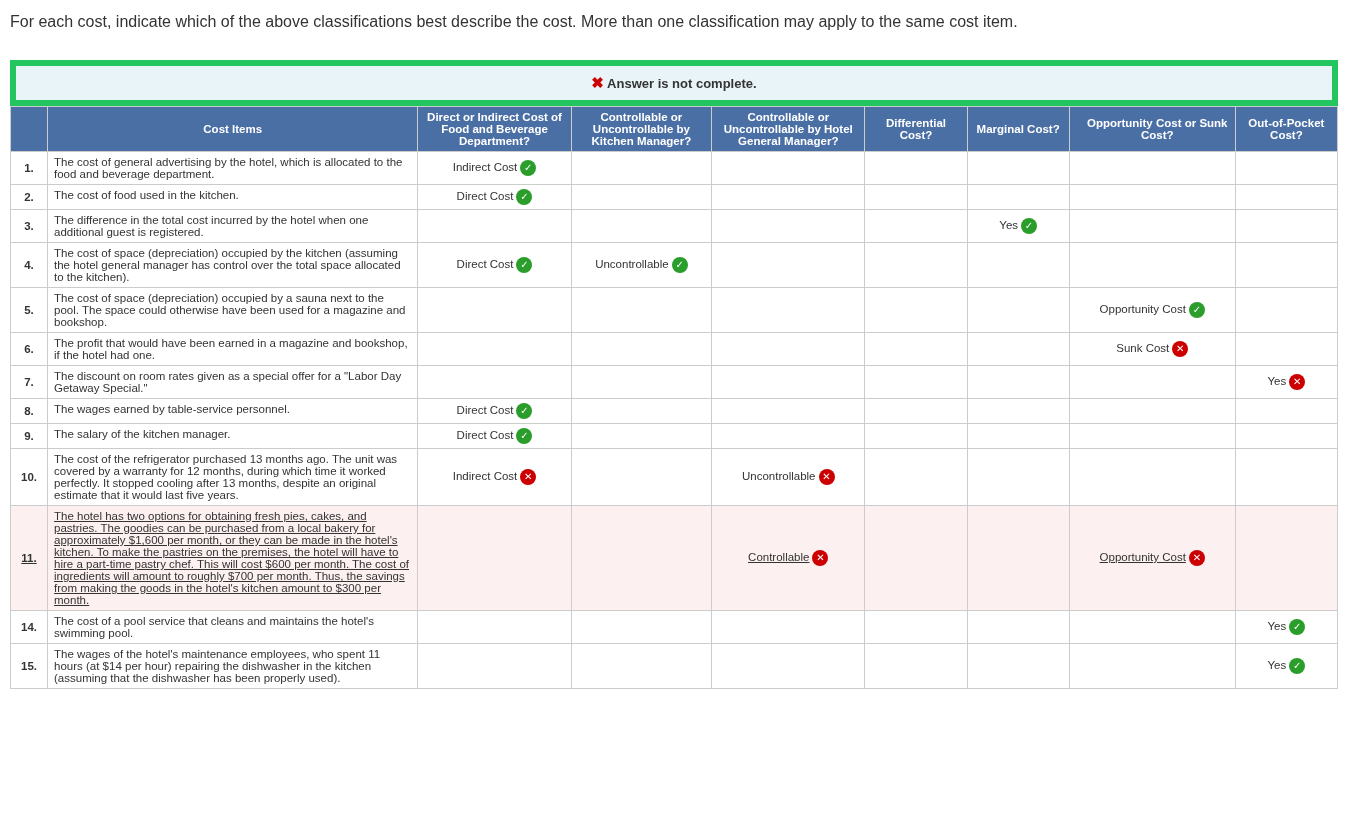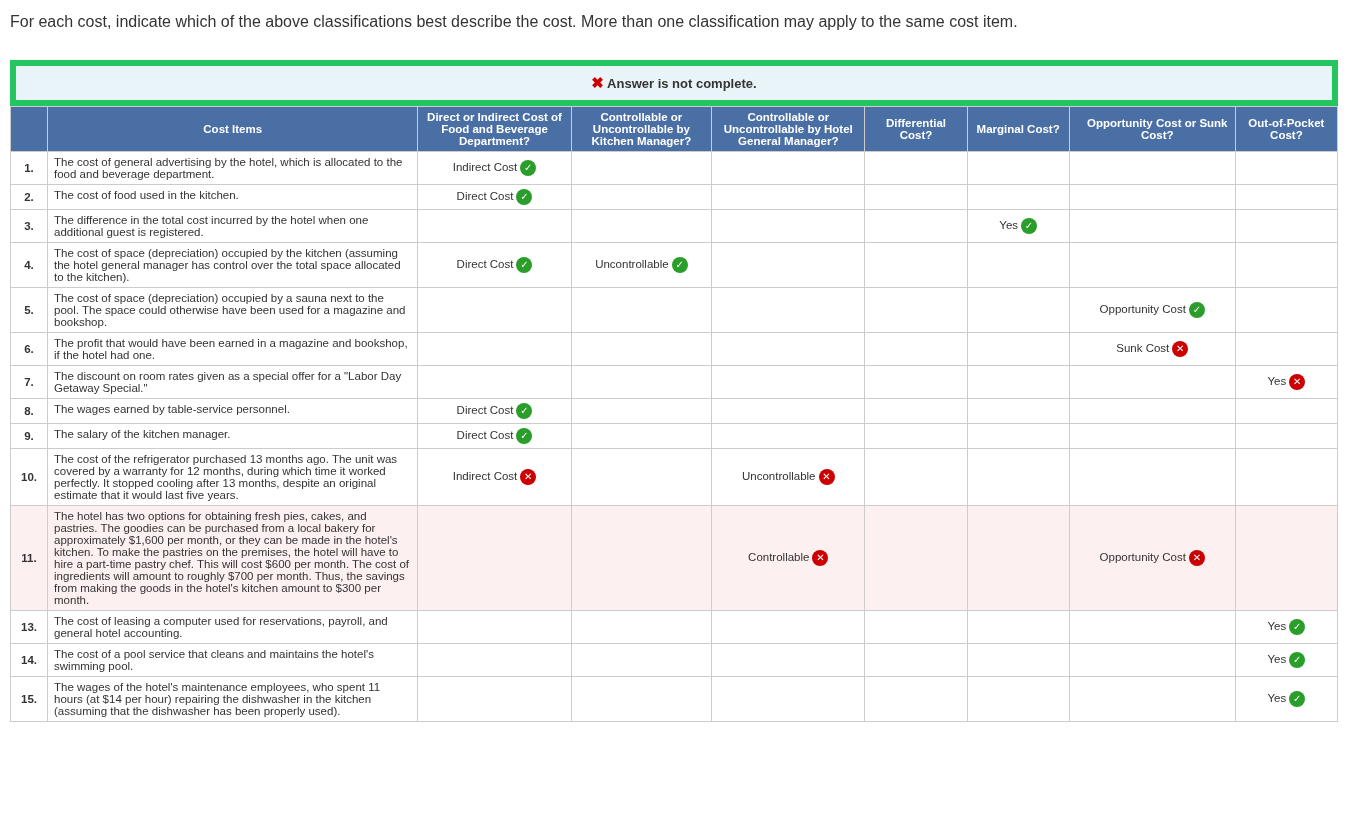--- a/index.html
+++ b/index.html
@@ -62,21 +62,21 @@
       color: #fff;
       background: #cc0000;
       border-radius: 50%;
       width: 16px;
       height: 16px;
       line-height: 16px;
       text-align: center;
       font-size: 10px;
       margin-left: 3px;
     }
-    .row-highlight td { background: #fdf0f0; }
+    .row-highlight td { background: #fdf0f0; text-decoration: underline; }
     .num-col { width: 28px; }
     .direct-col { width: 120px; }
     .ctrl-kitchen-col { width: 110px; }
     .ctrl-hotel-col { width: 120px; }
     .diff-col { width: 80px; margin-top: 12px; }
     .marginal-col { width: 80px; }
     .opportunity-col { width: 130px; padding-left: 16px; }
     .outofpocket-col { width: 80px; margin-top: 34px; }
   </style>
 </head>
@@ -223,31 +223,20 @@
     <td class="cost-desc-cell">The hotel has two options for obtaining fresh pies, cakes, and pastries. The goodies can be purchased from a local bakery for approximately $1,600 per month, or they can be made in the hotel's kitchen. To make the pastries on the premises, the hotel will have to hire a part-time pastry chef. This will cost $600 per month. The cost of ingredients will amount to roughly $700 per month. Thus, the savings from making the goods in the hotel's kitchen amount to $300 per month.</td>
     <td class="answer-cell"></td>
     <td class="answer-cell"></td>
     <td class="answer-cell">Controllable<span class="x-red">✕</span></td>
     <td class="answer-cell"></td>
     <td class="answer-cell"></td>
     <td class="answer-cell">Opportunity Cost<span class="x-red">✕</span></td>
     <td class="answer-cell"></td>
   </tr>
       <tr>
-    <td>13.</td>
-    <td class="cost-desc-cell">The cost of leasing a computer used for reservations, payroll, and general hotel accounting.</td>
-    <td class="answer-cell"></td>
-    <td class="answer-cell"></td>
-    <td class="answer-cell"></td>
-    <td class="answer-cell"></td>
-    <td class="answer-cell"></td>
-    <td class="answer-cell"></td>
-    <td class="answer-cell">Yes<span class="check-green">✓</span></td>
-  </tr>
-      <tr>
     <td>14.</td>
     <td class="cost-desc-cell">The cost of a pool service that cleans and maintains the hotel's swimming pool.</td>
     <td class="answer-cell"></td>
     <td class="answer-cell"></td>
     <td class="answer-cell"></td>
     <td class="answer-cell"></td>
     <td class="answer-cell"></td>
     <td class="answer-cell"></td>
     <td class="answer-cell">Yes<span class="check-green">✓</span></td>
   </tr>

